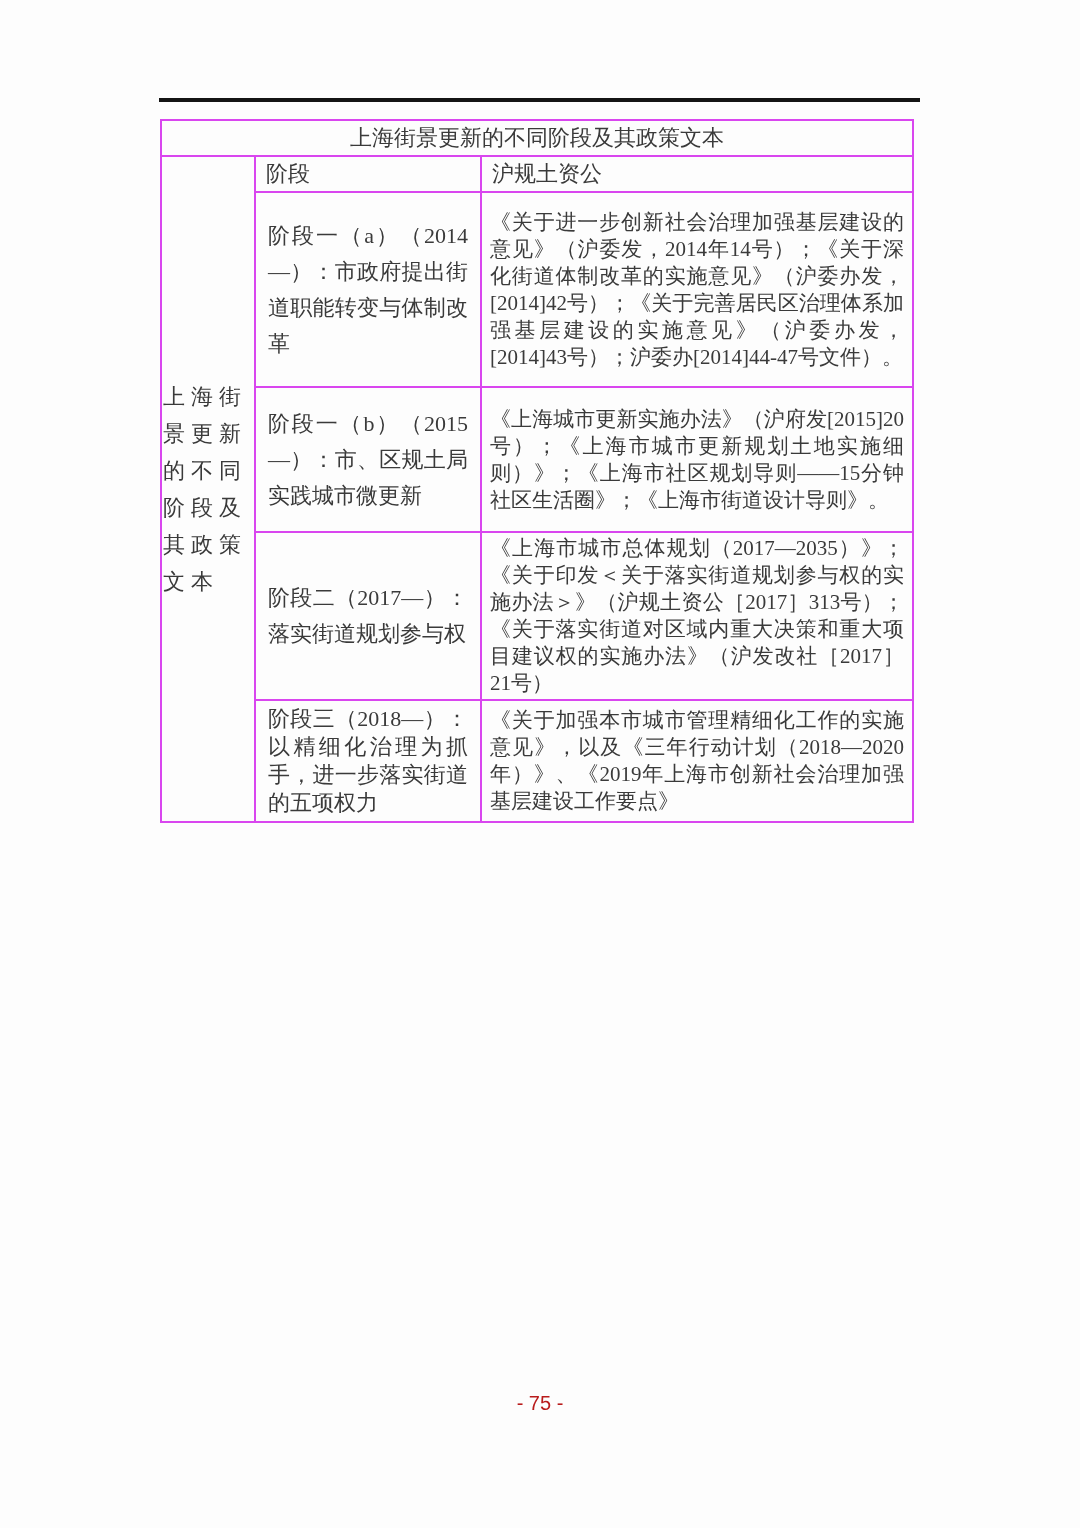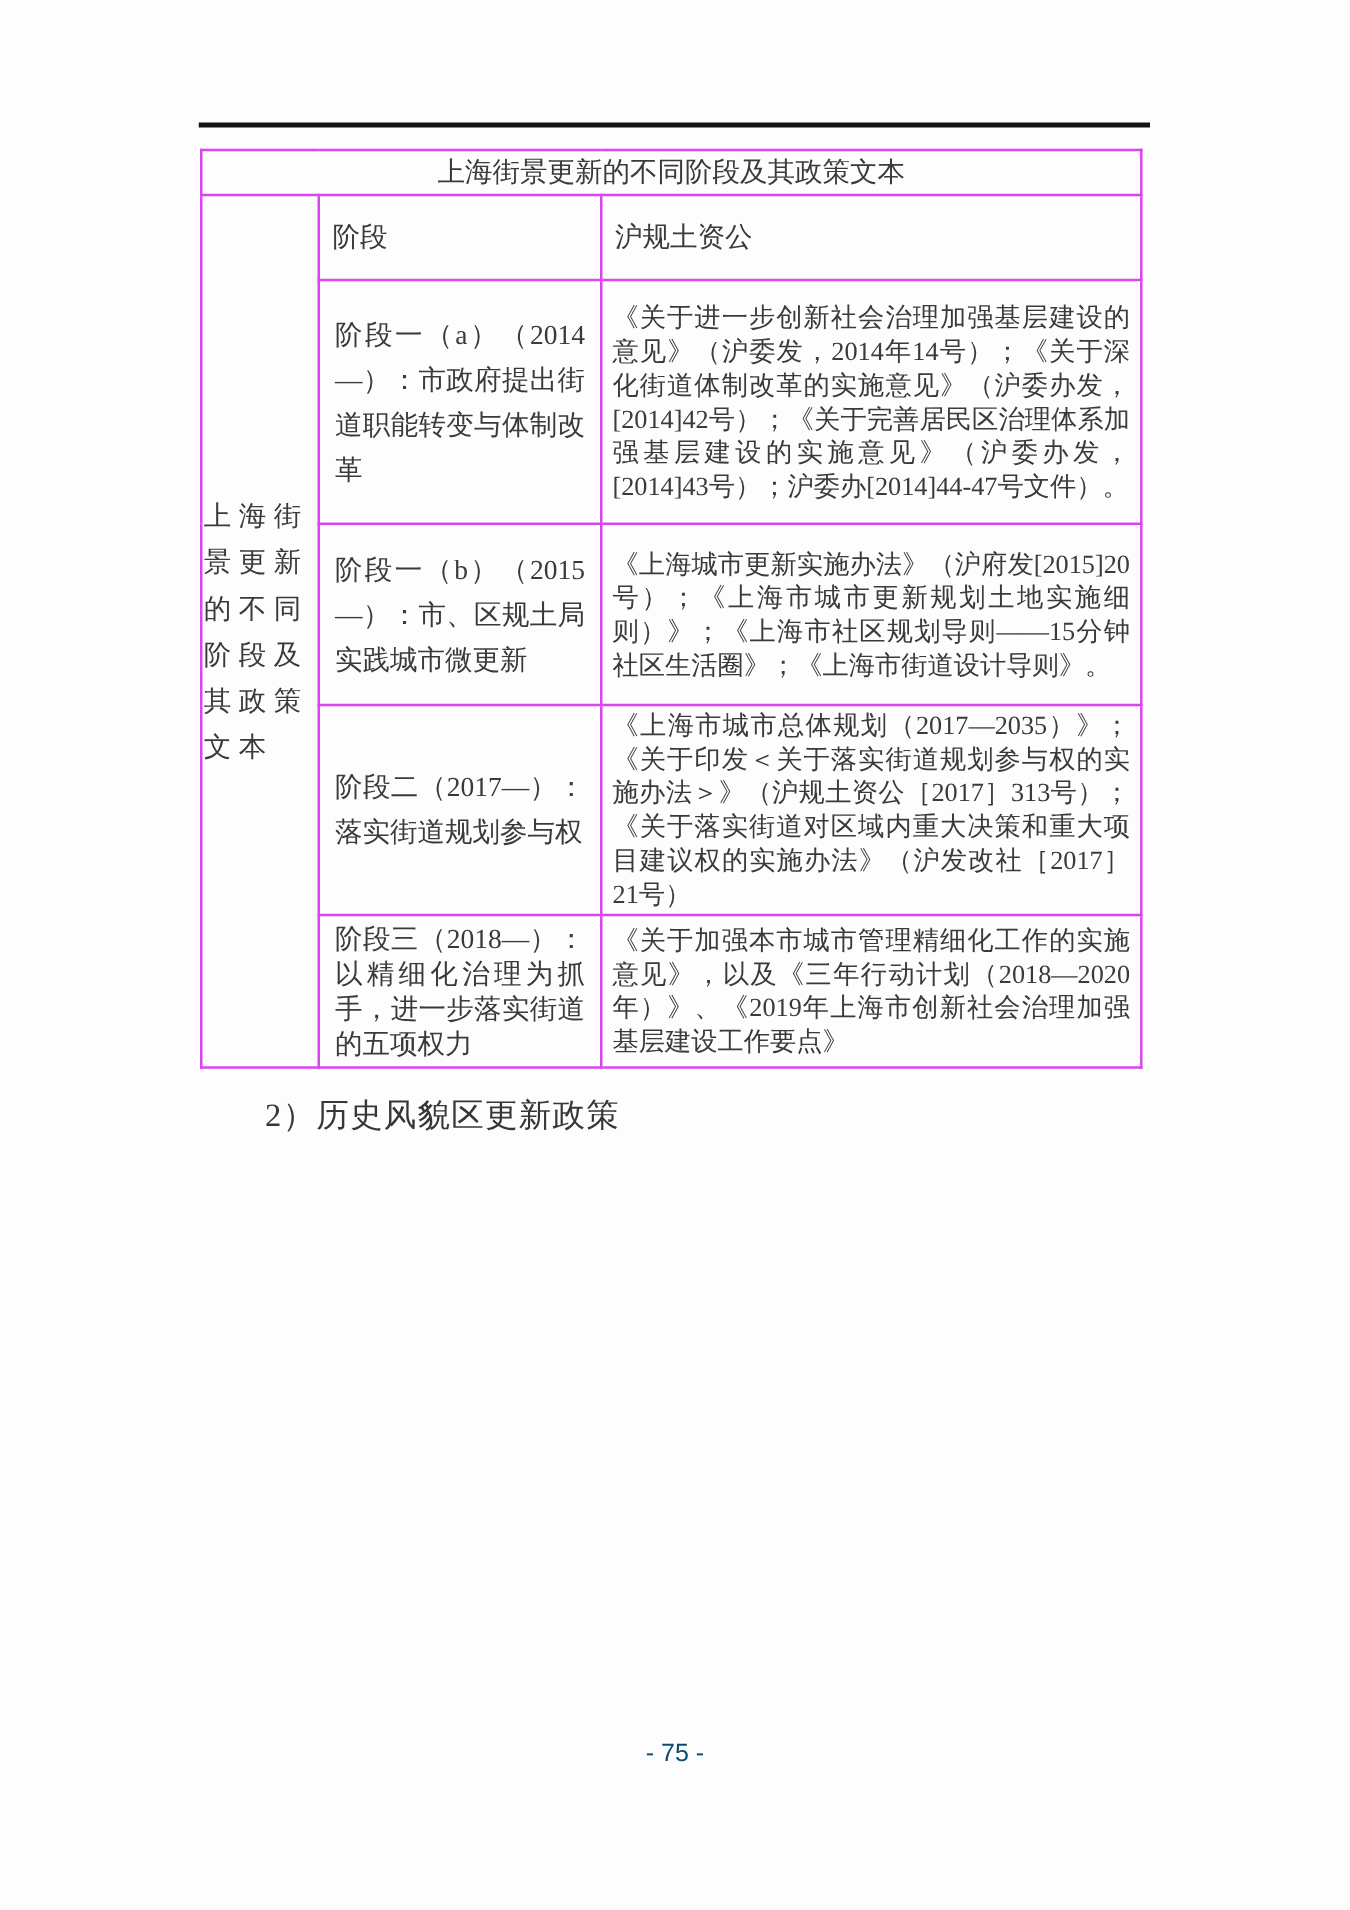--- a/index.html
+++ b/index.html
@@ -46,21 +46,21 @@
     border: 2px solid #d946ef;
     vertical-align: middle;
   }
   .tbl-title-cell {
     height: 34px;
     text-align: center;
     padding: 2px 4px;
   }
   .tbl-head-cell {
     height: 30px;
-    padding: 18px 10px;
+    padding: 2px 10px;
     text-align: left;
   }
   .side-cell { padding: 0; }
   .side-cell-inner {
     width: 90px;
     margin: 0 auto;
     font-size: 22px;
     letter-spacing: 6px;
     line-height: 37px;
     line-break: anywhere;
@@ -102,21 +102,21 @@
     letter-spacing: 1px;
   }
   .page-footer {
     position: absolute;
     top: 1392px;
     left: 0;
     width: 100%;
     text-align: center;
     font-family: "Liberation Sans", "DejaVu Sans", sans-serif;
     font-size: 20px;
-    color: #0c4a6e;
+    color: #b91c1c;
   }
 </style>
 </head>
 <body>
 
 <div class="page">
 
   <div class="top-rule"></div>
 
   <div class="content">
@@ -151,20 +151,19 @@
           <td class="stage-cell">阶段二（2017—）：落实街道规划参与权</td>
           <td class="policy-cell">《上海市城市总体规划（2017—2035）》；《关于印发＜关于落实街道规划参与权的实施办法＞》（沪规土资公［2017］313号）；《关于落实街道对区域内重大决策和重大项目建议权的实施办法》（沪发改社［2017］21号）</td>
         </tr>
         <tr class="row-d">
           <td class="stage-cell tight">阶段三（2018—）：以精细化治理为抓手，进一步落实街道的五项权力</td>
           <td class="policy-cell">《关于加强本市城市管理精细化工作的实施意见》，以及《三年行动计划（2018—2020年）》、《2019年上海市创新社会治理加强基层建设工作要点》</td>
         </tr>
       </tbody>
     </table>
 
-    <div class="sub-heading">2）历史风貌区更新政策</div>
 
 
   </div>
 
   <div class="page-footer">- 75 -</div>
 
 </div>
 
 </body></html>

